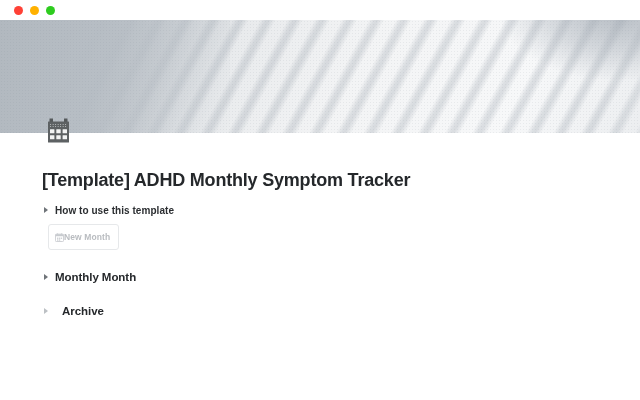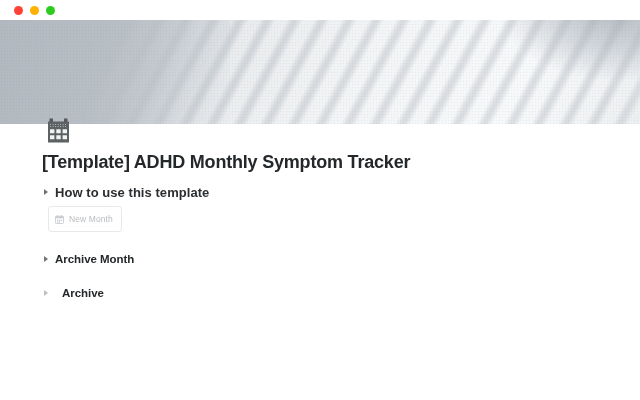--- a/index.html
+++ b/index.html
@@ -118,21 +118,21 @@
     top: 118px;
     width: 28px;
     height: 28px;
     z-index: 6;
   }
 
   
   .page-body {
     position: absolute;
     left: 0;
-    top: 124px;
+    top: 142px;
     width: 640px;
     background: #ffffff;
     padding: 0;
   }
   .content {
     padding-left: 42px;
     padding-right: 40px;
     padding-top: 28px;
   }
   .page-title {
@@ -154,46 +154,46 @@
   .tri {
     width: 0; height: 0;
     border-left: 4.5px solid #6f7479;
     border-top: 3.4px solid transparent;
     border-bottom: 3.4px solid transparent;
     flex: 0 0 auto;
     margin-left: 2px;
   }
   .tri.faint { border-left-color: #bcc0c4; }
   .toggle-label-small {
-    font-size: 13px;
+    font-size: 10px;
     font-weight: bold;
     color: #2b2e31;
     letter-spacing: 0.05px;
   }
   .toggle-label-h {
     font-size: 11.5px;
     font-weight: bold;
     color: #25282b;
     letter-spacing: -0.05px;
   }
   .toggle-row.heading { margin-top: 18px; margin-bottom: 0; min-height: 18px; }
   .toggle-row.heading.second { margin-top: 16px; gap: 14px; }
 
   
   .newmonth-wrap { margin: 6px 0 0 6px; }
   .newmonth {
     display: inline-flex;
     align-items: center;
-    gap: 5px;
     border: 1px solid #e6e8ea;
     border-radius: 3px;
     padding: 3px 8px 3px 6px;
     background: #ffffff;
     cursor: pointer;
     user-select: none;
+    font-weight: bold;
   }
   .newmonth-label {
     font-size: 8.5px;
     color: #b9bcc0;
     letter-spacing: 0.1px;
   }
   .cal-sm { display: block; }
 </style>
 </head>
 <body>
@@ -272,21 +272,21 @@
               <rect x="2.2" y="7.1" width="1.5" height="1.4" fill="#c8cbcf"></rect>
               <rect x="4.3" y="7.1" width="1.5" height="1.4" fill="#c8cbcf"></rect>
             </svg>
           </span>
           <span class="newmonth-label">New Month</span>
         </div>
       </div>
 
       <div class="toggle-row heading">
         <span class="tri"></span>
-        <span class="toggle-label-h">Archive Month</span>
+        <span class="toggle-label-h">Monthly Month</span>
       </div>
 
       <div class="toggle-row heading second">
         <span class="tri faint"></span>
         <span class="toggle-label-h">Archive</span>
       </div>
 
     </div>
   </div>
 

